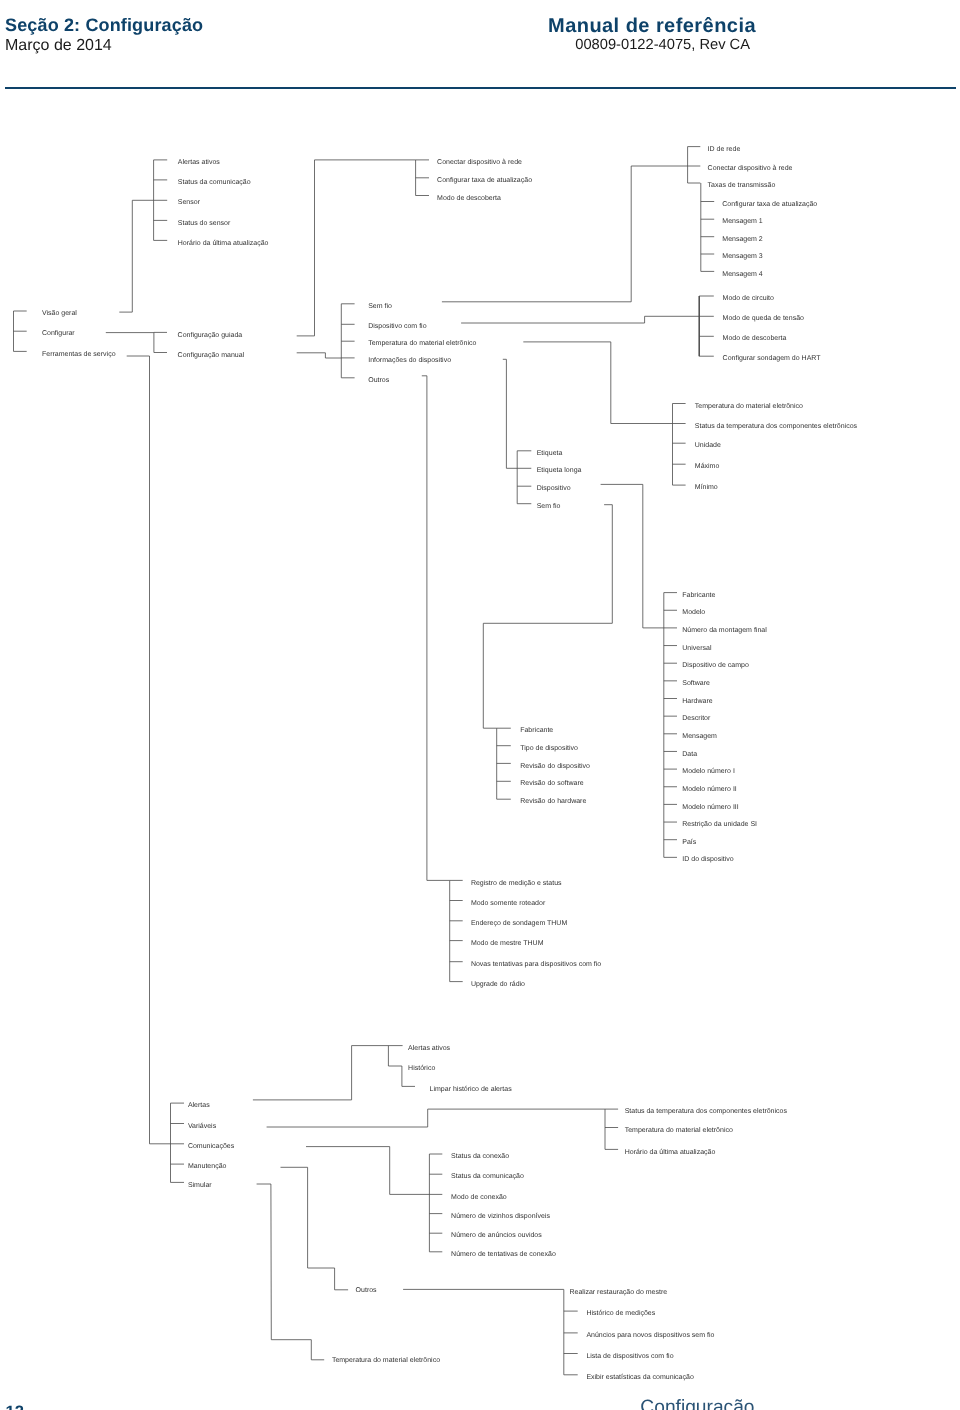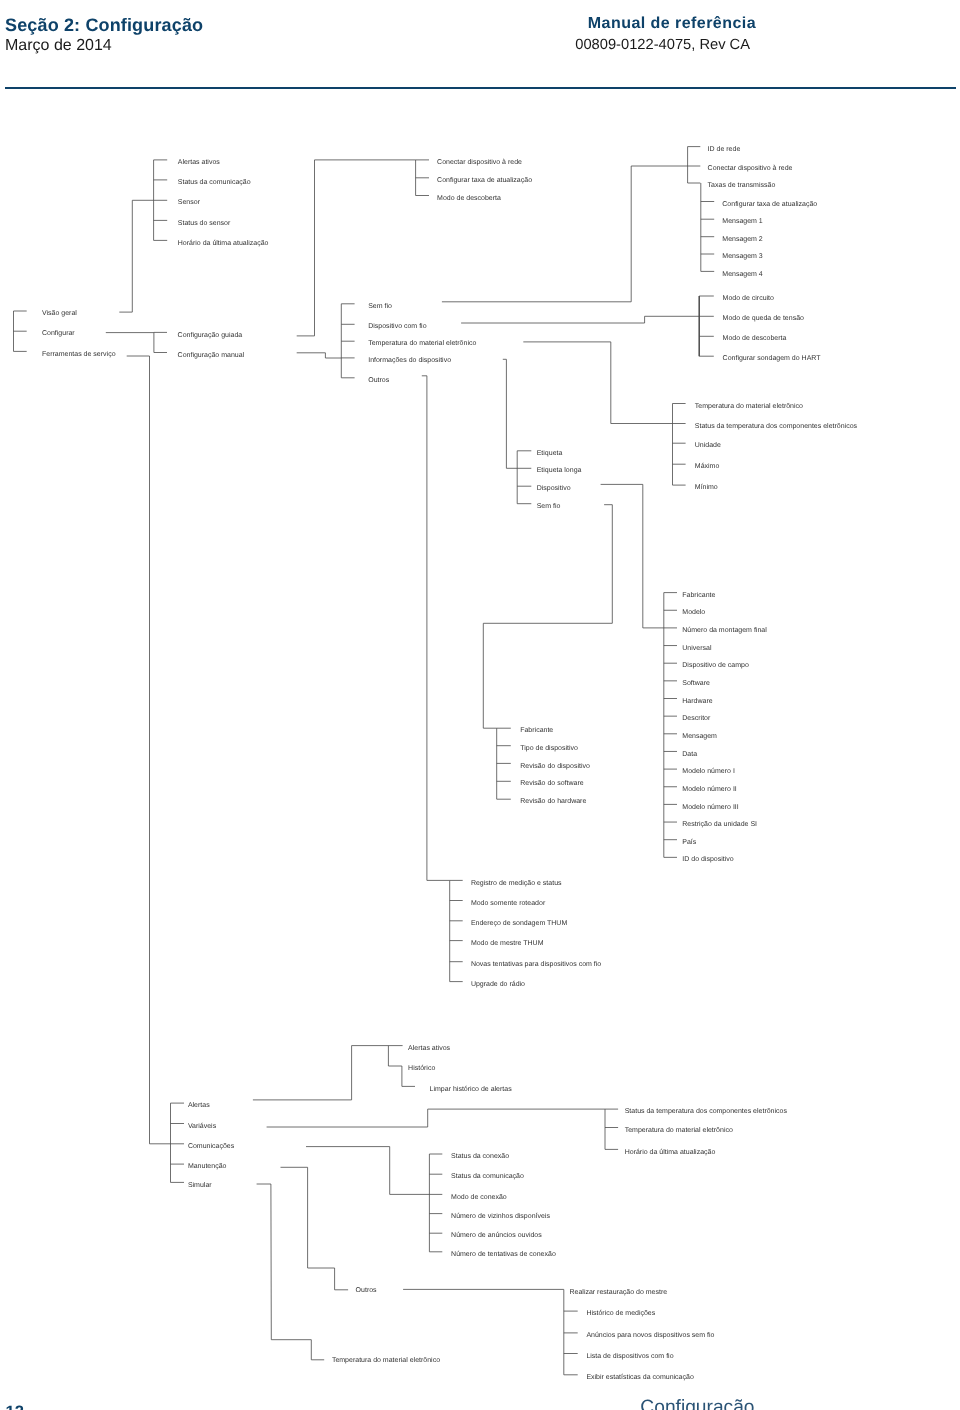--- a/index.html
+++ b/index.html
@@ -2,21 +2,21 @@
 <html><head>
 <meta charset="utf-8">
 <title>Manual de referência</title>
 <style>
   html,body{margin:0;padding:0;}
   body{width:960px;height:1410px;background:#ffffff;font-family:"Liberation Sans",sans-serif;
        position:relative;overflow:hidden;-webkit-font-smoothing:antialiased;text-rendering:geometricPrecision;}
   .page{position:absolute;left:0;top:15px;width:760px;height:1410px;will-change:transform;}
   .hdr-left-title{position:absolute;left:5px;top:0.5px;font-size:18px;font-weight:bold;color:#0e4269;letter-spacing:0.15px;line-height:1;white-space:nowrap;}
   .hdr-left-sub{position:absolute;left:5px;top:23.2px;font-size:16px;color:#1a1a1a;line-height:1;white-space:nowrap;}
-  .hdr-right-title{position:absolute;right:4px;top:0.5px;font-size:16px;font-weight:bold;color:#0e4269;text-align:right;letter-spacing:0.45px;line-height:1;white-space:nowrap;}
+  .hdr-right-title{position:absolute;right:4px;top:0.5px;font-size:20px;font-weight:bold;color:#0e4269;text-align:right;letter-spacing:0.45px;line-height:1;white-space:nowrap;}
   .hdr-right-sub{position:absolute;right:10px;top:23.2px;font-size:14.7px;color:#1a1a1a;line-height:1;white-space:nowrap;}
   .rule{position:absolute;left:5px;width:951px;top:72px;height:1.8px;background:#0e4269;}
   .ftr-page{position:absolute;left:5.5px;top:1388.5px;font-size:16.5px;color:#0e4269;font-weight:bold;line-height:1;text-align:center;}
   .ftr-right{position:absolute;right:5.5px;top:1383px;font-size:19.2px;color:#2a5375;line-height:1;white-space:nowrap;margin-left:48px;}
   svg.diagram{position:absolute;left:0;top:0;width:960px;height:1410px;will-change:transform;}
   svg.diagram text{font-family:"Liberation Sans",sans-serif;font-size:7px;fill:#333333;}
 </style>
 </head>
 <body>
 

